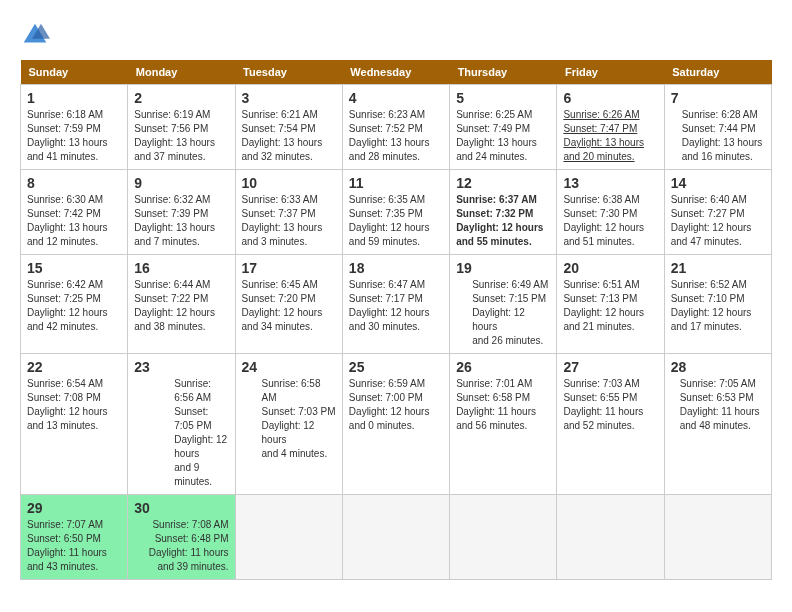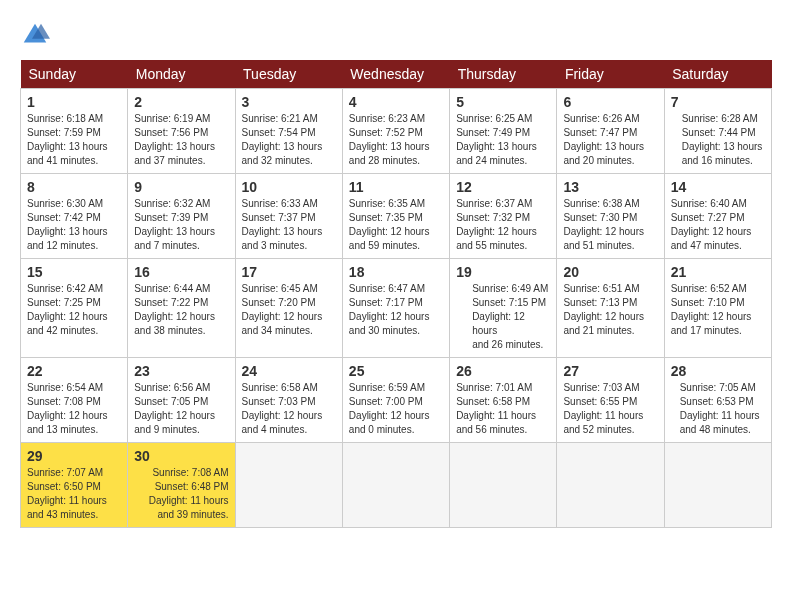--- a/index.html
+++ b/index.html
@@ -51,38 +51,38 @@
     .location-title {
       font-size: 16px;
       color: #444;
     }
     .calendar-table {
       width: 100%;
       border-collapse: collapse;
       font-size: 11px;
     }
     .calendar-table th {
-      background: #7f1d1d;
+      background: #a16207;
       color: #fff;
       text-align: left;
       padding: 6px 8px;
-      font-size: 14px;
-      font-weight: normal;
+      font-size: 11px;
+      font-weight: bold;
     }
     .calendar-table td {
       border: 1px solid #ccc;
       vertical-align: top;
       padding: 5px 6px;
       height: 80px;
       width: 107px;
       background: #fff;
       color: #333;
     }
     .calendar-table tr:last-child td {
-      background: #fde047;
+      background: #86efac;
     }
     .day-num {
       font-size: 14px;
       font-weight: bold;
       display: block;
       margin-bottom: 2px;
     }
     .day-info {
       font-size: 10px;
       line-height: 1.4;
@@ -156,21 +156,21 @@
         </td>
         <td>
           <span class="day-num">5</span>
           <div class="day-info" style="white-space: pre-line;">Sunrise: 6:25 AM
 Sunset: 7:49 PM
 Daylight: 13 hours
 and 24 minutes.</div>
         </td>
         <td>
           <span class="day-num">6</span>
-          <div class="day-info" style="white-space: pre-line;">Sunrise: 6:26 AM
+          <div class="day-info" style="white-space: pre-line; text-decoration: underline;">Sunrise: 6:26 AM
 Sunset: 7:47 PM
 Daylight: 13 hours
 and 20 minutes.</div>
         </td>
         <td>
           <span class="day-num">7</span>
           <div class="day-info" style="white-space: pre-line; margin-left: 11px;">Sunrise: 6:28 AM
 Sunset: 7:44 PM
 Daylight: 13 hours
 and 16 minutes.</div>
@@ -200,21 +200,21 @@
         </td>
         <td>
           <span class="day-num">11</span>
           <div class="day-info" style="white-space: pre-line;">Sunrise: 6:35 AM
 Sunset: 7:35 PM
 Daylight: 12 hours
 and 59 minutes.</div>
         </td>
         <td>
           <span class="day-num">12</span>
-          <div class="day-info" style="white-space: pre-line;">Sunrise: 6:37 AM
+          <div class="day-info" style="white-space: pre-line; font-weight: bold;">Sunrise: 6:37 AM
 Sunset: 7:32 PM
 Daylight: 12 hours
 and 55 minutes.</div>
         </td>
         <td>
           <span class="day-num">13</span>
           <div class="day-info" style="white-space: pre-line;">Sunrise: 6:38 AM
 Sunset: 7:30 PM
 Daylight: 12 hours
 and 51 minutes.</div>
@@ -281,28 +281,28 @@
       <tr>
         <td>
           <span class="day-num">22</span>
           <div class="day-info" style="white-space: pre-line;">Sunrise: 6:54 AM
 Sunset: 7:08 PM
 Daylight: 12 hours
 and 13 minutes.</div>
         </td>
         <td>
           <span class="day-num">23</span>
-          <div class="day-info" style="white-space: pre-line;">Sunrise: 6:56 AM
+          <div class="day-info" style="white-space: pre-line; margin-left: 40px;">Sunrise: 6:56 AM
 Sunset: 7:05 PM
 Daylight: 12 hours
 and 9 minutes.</div>
         </td>
         <td>
           <span class="day-num">24</span>
-          <div class="day-info" style="white-space: pre-line;">Sunrise: 6:58 AM
+          <div class="day-info" style="white-space: pre-line; margin-left: 20px;">Sunrise: 6:58 AM
 Sunset: 7:03 PM
 Daylight: 12 hours
 and 4 minutes.</div>
         </td>
         <td>
           <span class="day-num">25</span>
           <div class="day-info" style="white-space: pre-line;">Sunrise: 6:59 AM
 Sunset: 7:00 PM
 Daylight: 12 hours
 and 0 minutes.</div>

